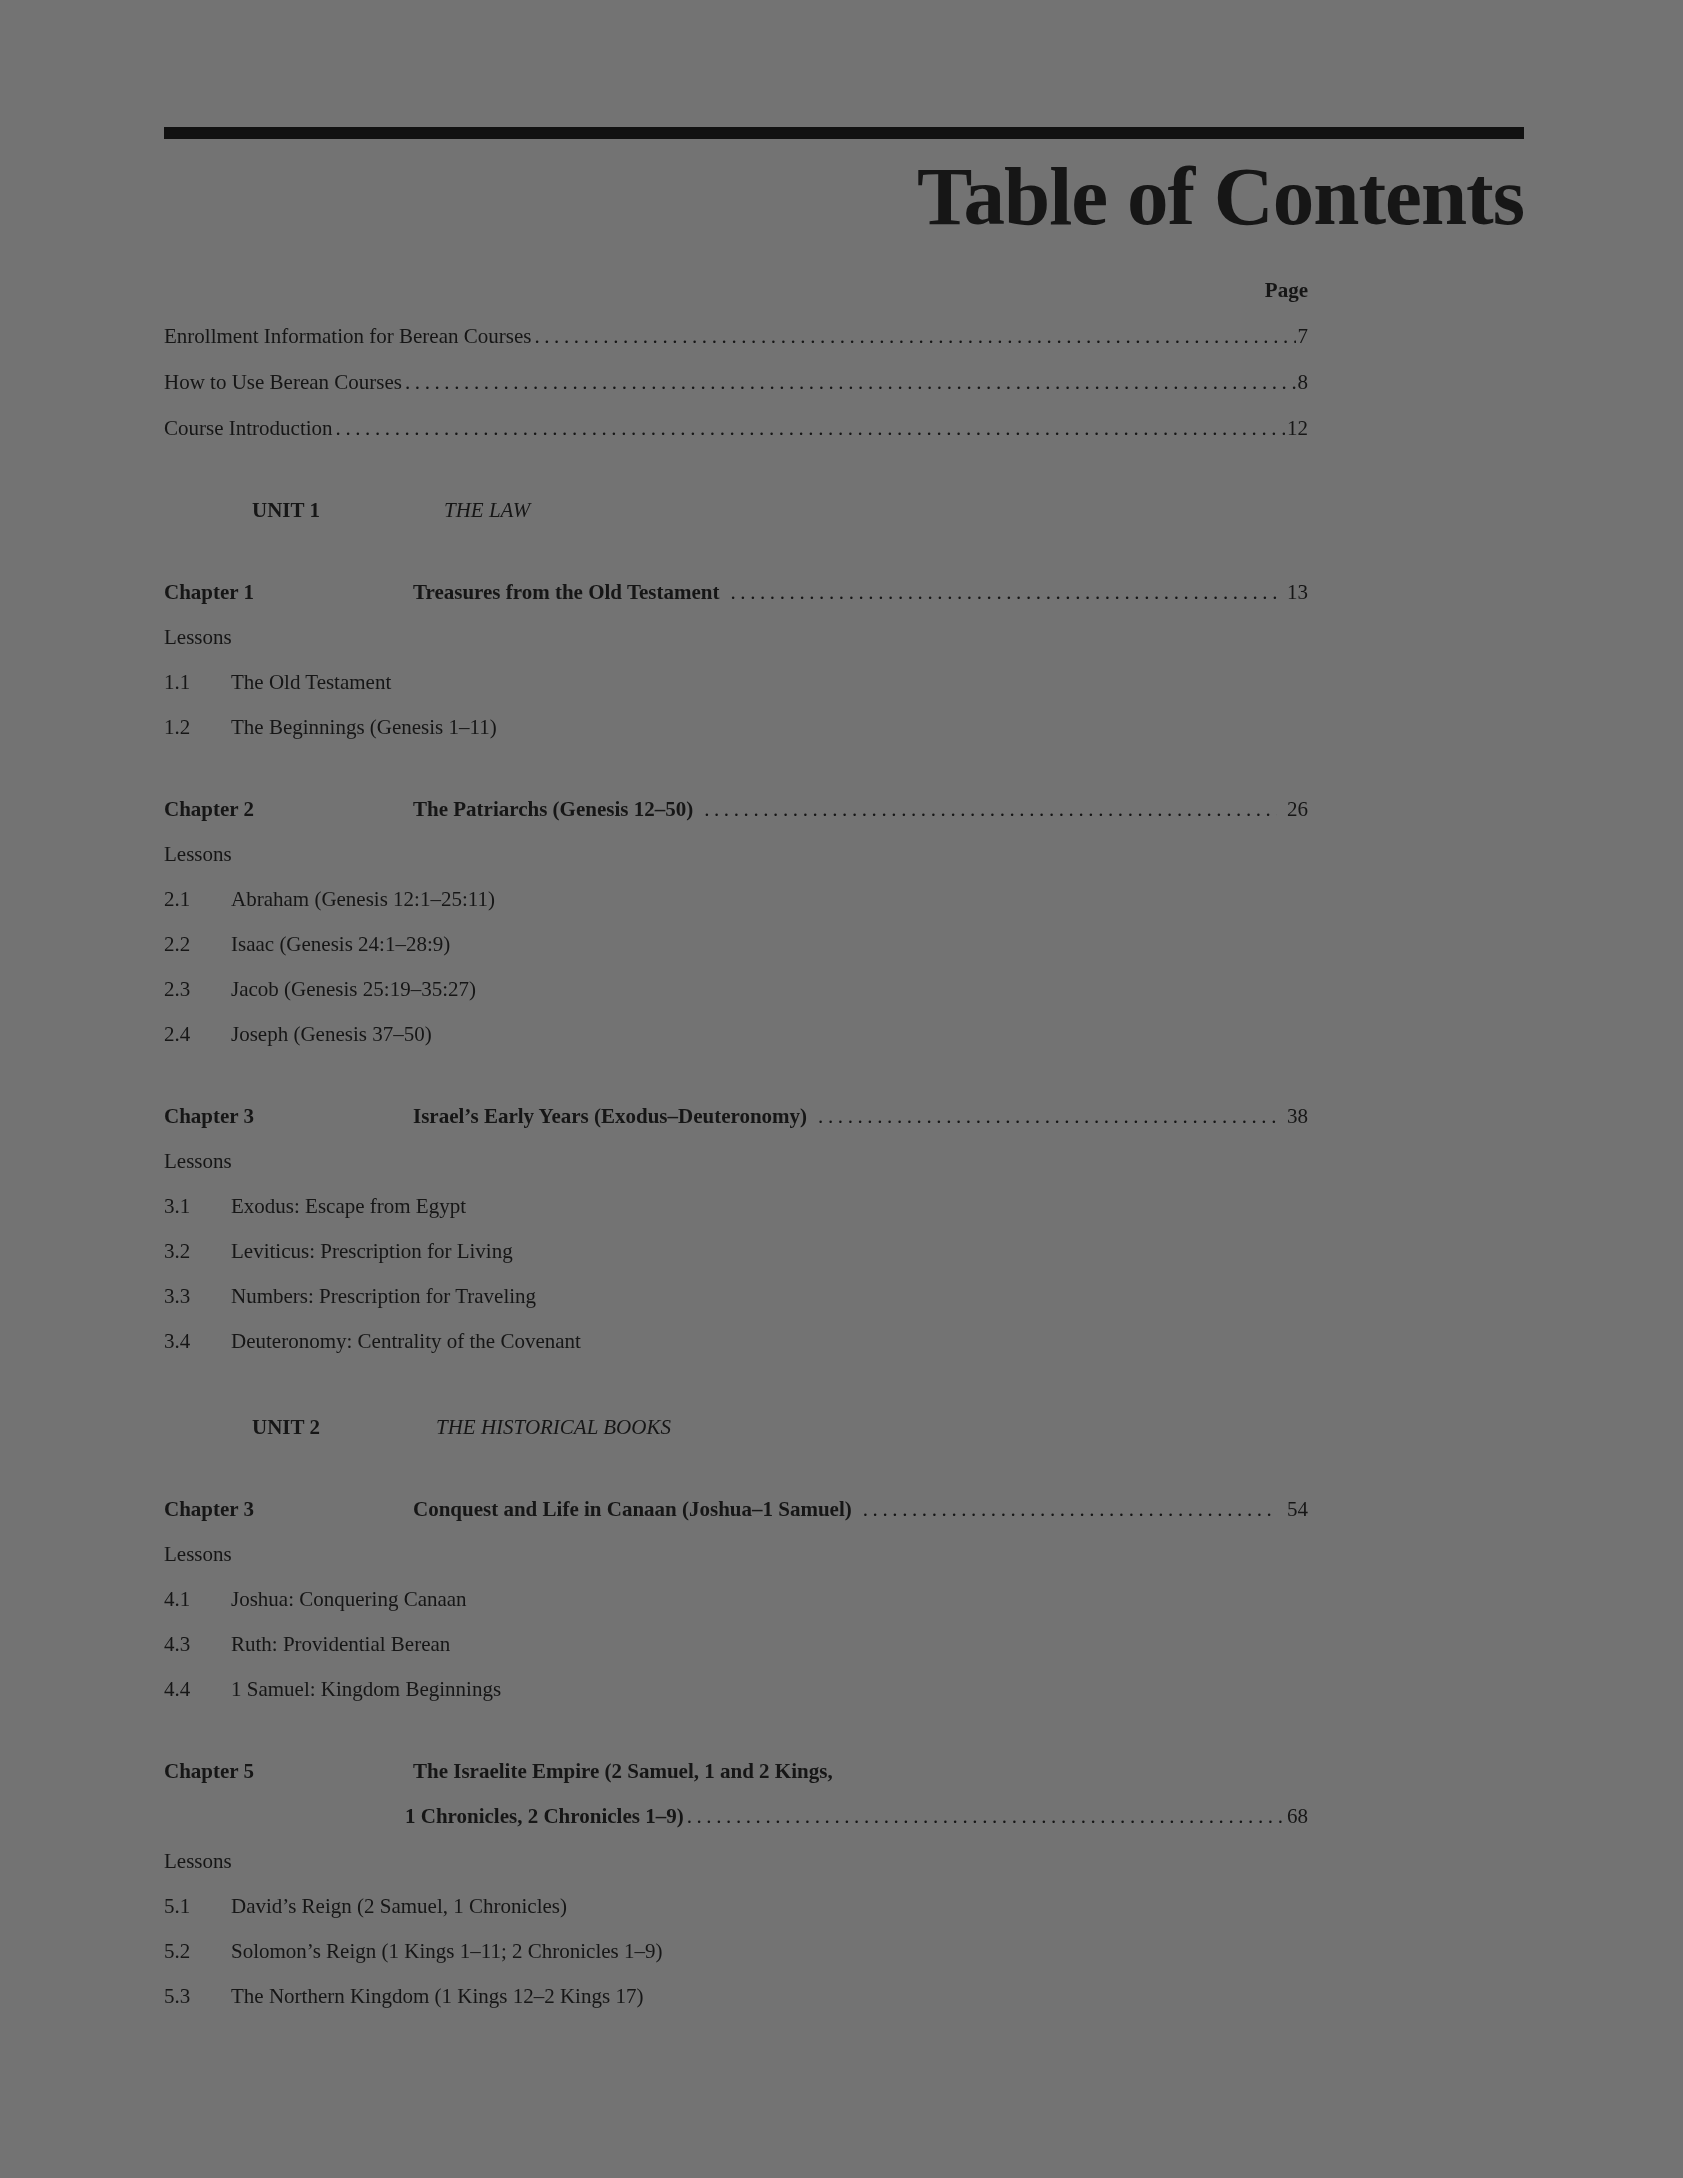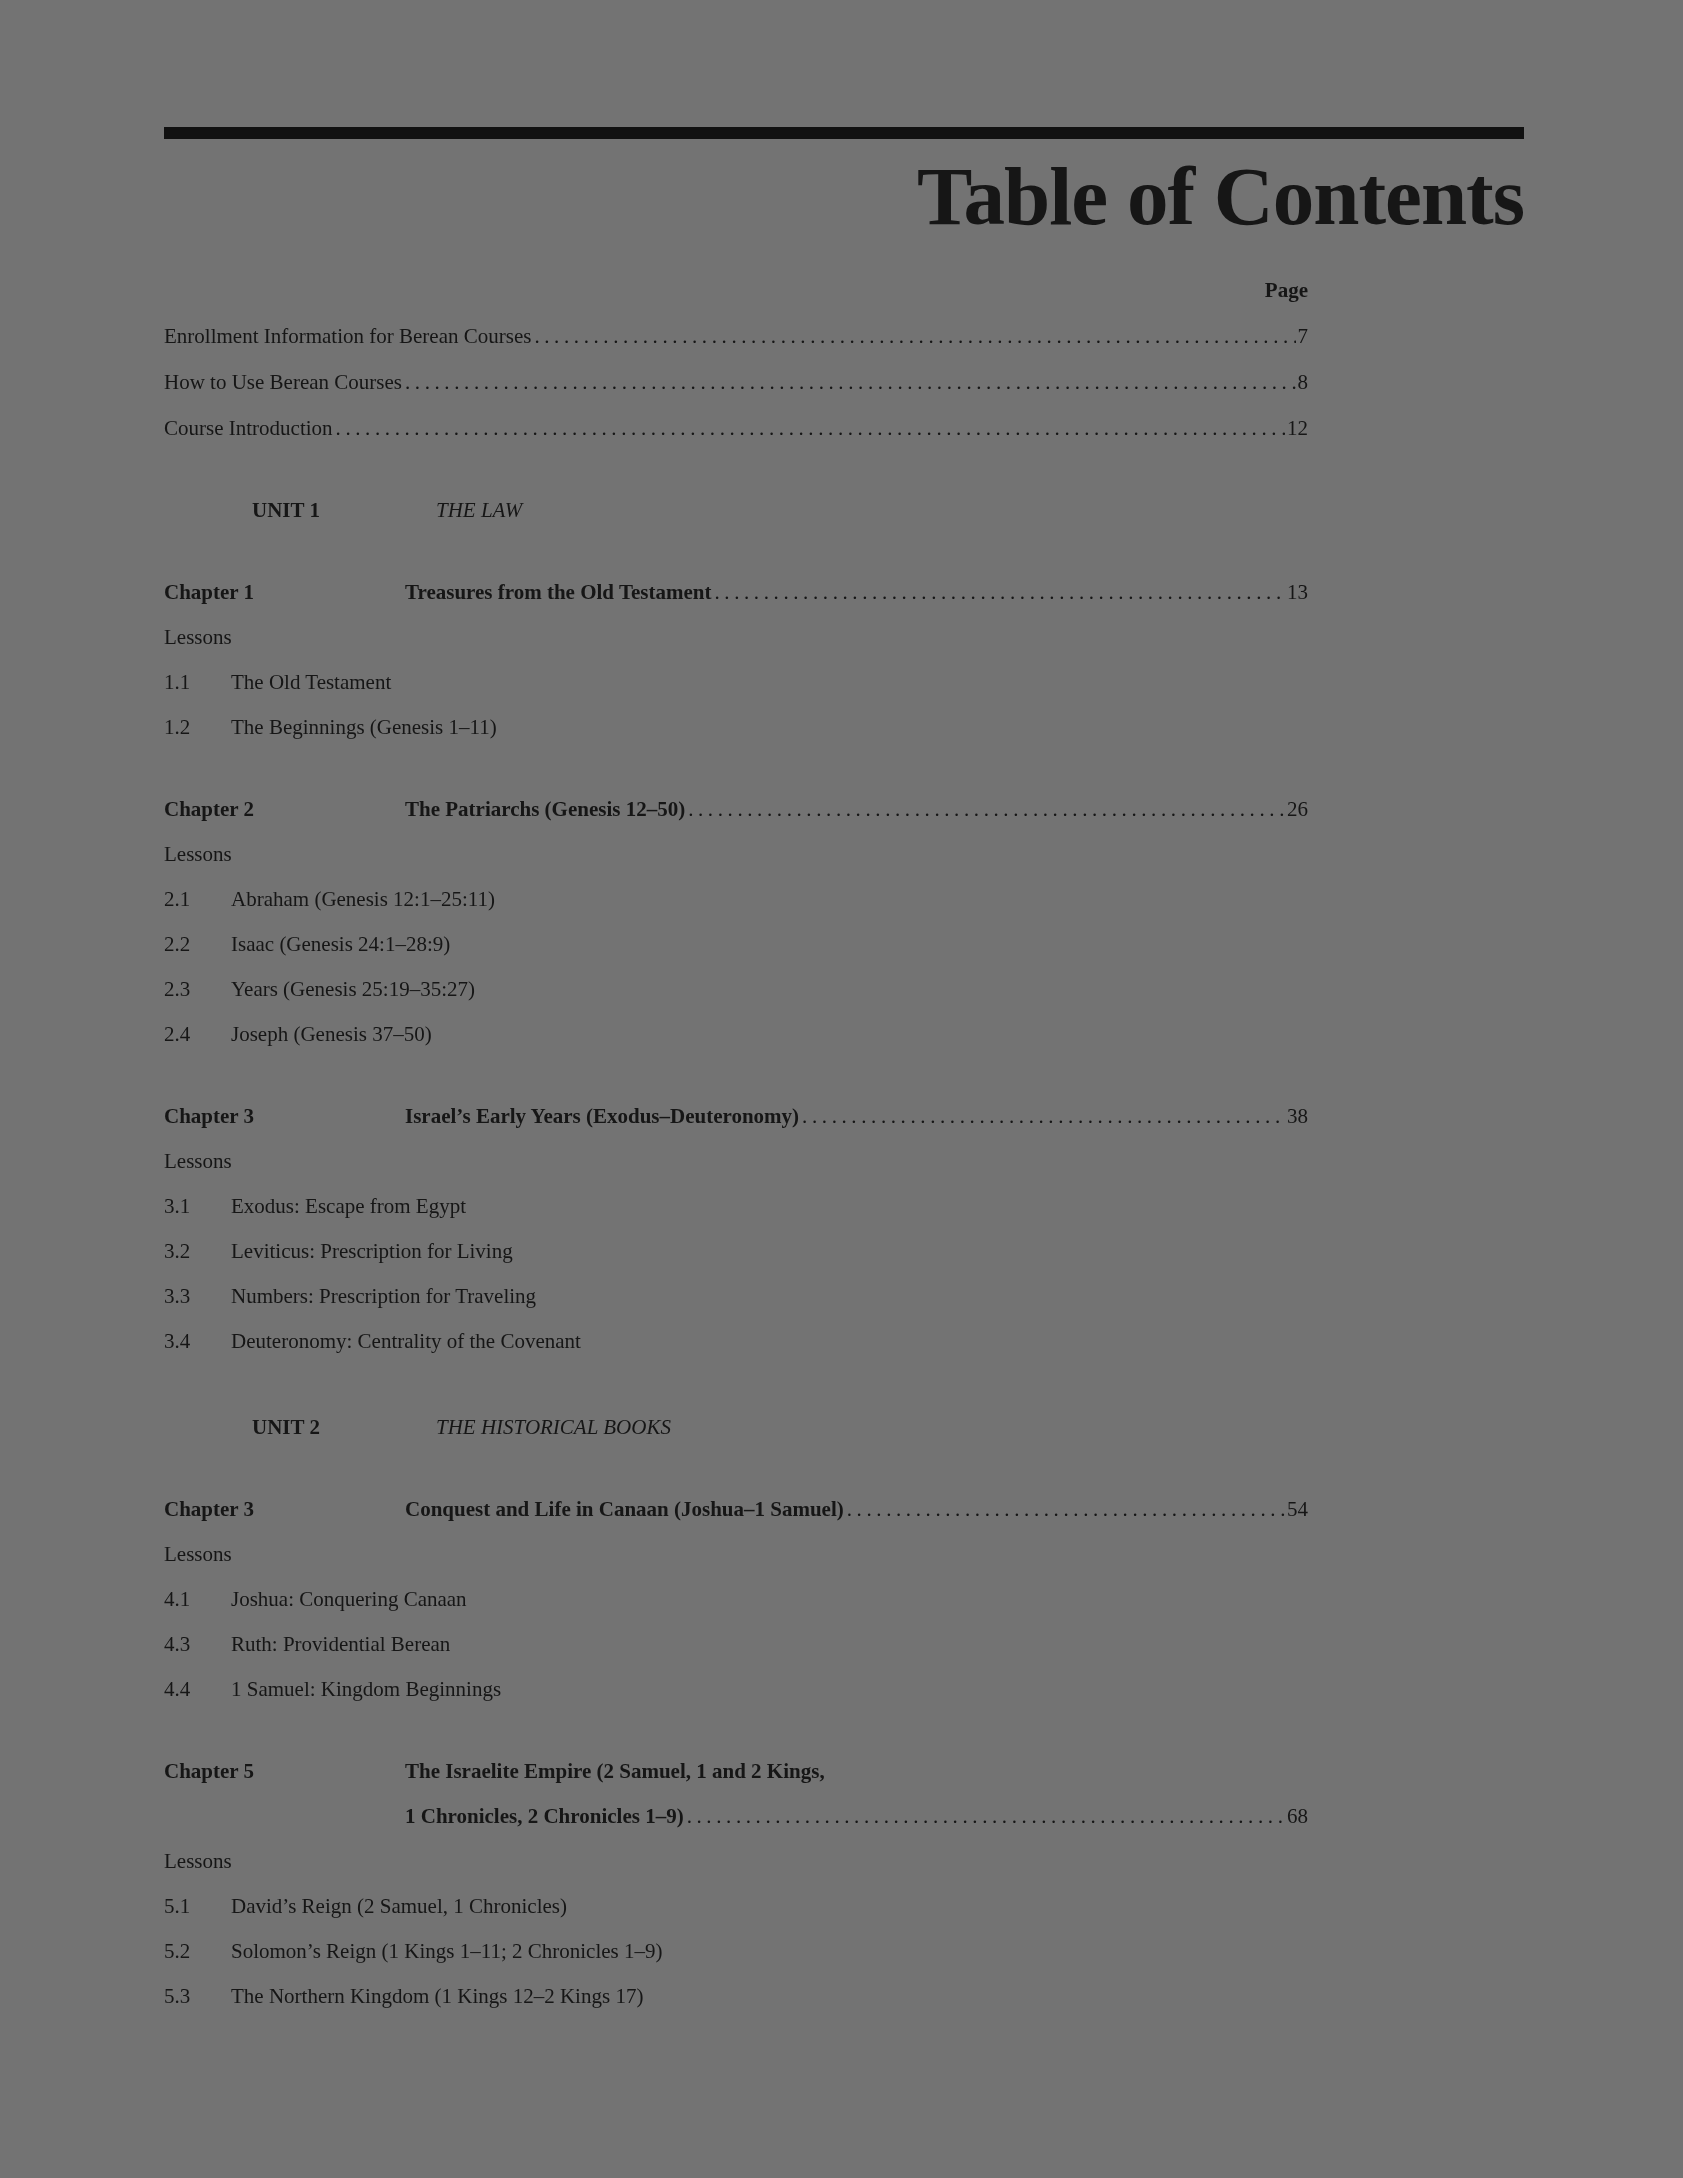--- a/index.html
+++ b/index.html
@@ -45,21 +45,21 @@
     flex: 1;
     overflow: hidden;
     white-space: nowrap;
     margin-left: 3px;
     letter-spacing: 4.6px;
   }
   .dots::after {
     content: "................................................................................................................................................................................";
   }
   .num { margin-left: 2px; }
-  .block-gap { margin-top: 37px; }
+  .block-gap { margin-top: 37px; gap: 8px; }
   .unit { display: flex; margin-left: 88px; line-height: 45px; }
   .unit2-gap { margin-top: 41px; }
   .unit-lbl { width: 184px; flex: none; font-weight: bold; }
   .unit-title { font-style: italic; }
   .ch-lbl { width: 241px; flex: none; font-weight: bold; }
   .ch-title { flex: none; font-weight: bold; white-space: nowrap; }
   .lessons-label { line-height: 45px; }
   .ls-num { width: 67px; flex: none; }
   .ls-title { flex: none; white-space: nowrap; }
 </style>
@@ -120,21 +120,21 @@
     <div class="row lesson">
       <span class="ls-num">2.1</span>
       <span class="ls-title">Abraham (Genesis 12:1–25:11)</span>
     </div>
     <div class="row lesson">
       <span class="ls-num">2.2</span>
       <span class="ls-title">Isaac (Genesis 24:1–28:9)</span>
     </div>
     <div class="row lesson">
       <span class="ls-num">2.3</span>
-      <span class="ls-title">Years (Genesis 25:19–35:27)</span>
+      <span class="ls-title">Jacob (Genesis 25:19–35:27)</span>
     </div>
     <div class="row lesson">
       <span class="ls-num">2.4</span>
       <span class="ls-title">Joseph (Genesis 37–50)</span>
     </div>
 
     <div class="row chapter block-gap">
       <span class="ch-lbl">Chapter 3</span>
       <span class="ch-title">Israel’s Early Years (Exodus–Deuteronomy)</span>
       <span class="dots"></span>

